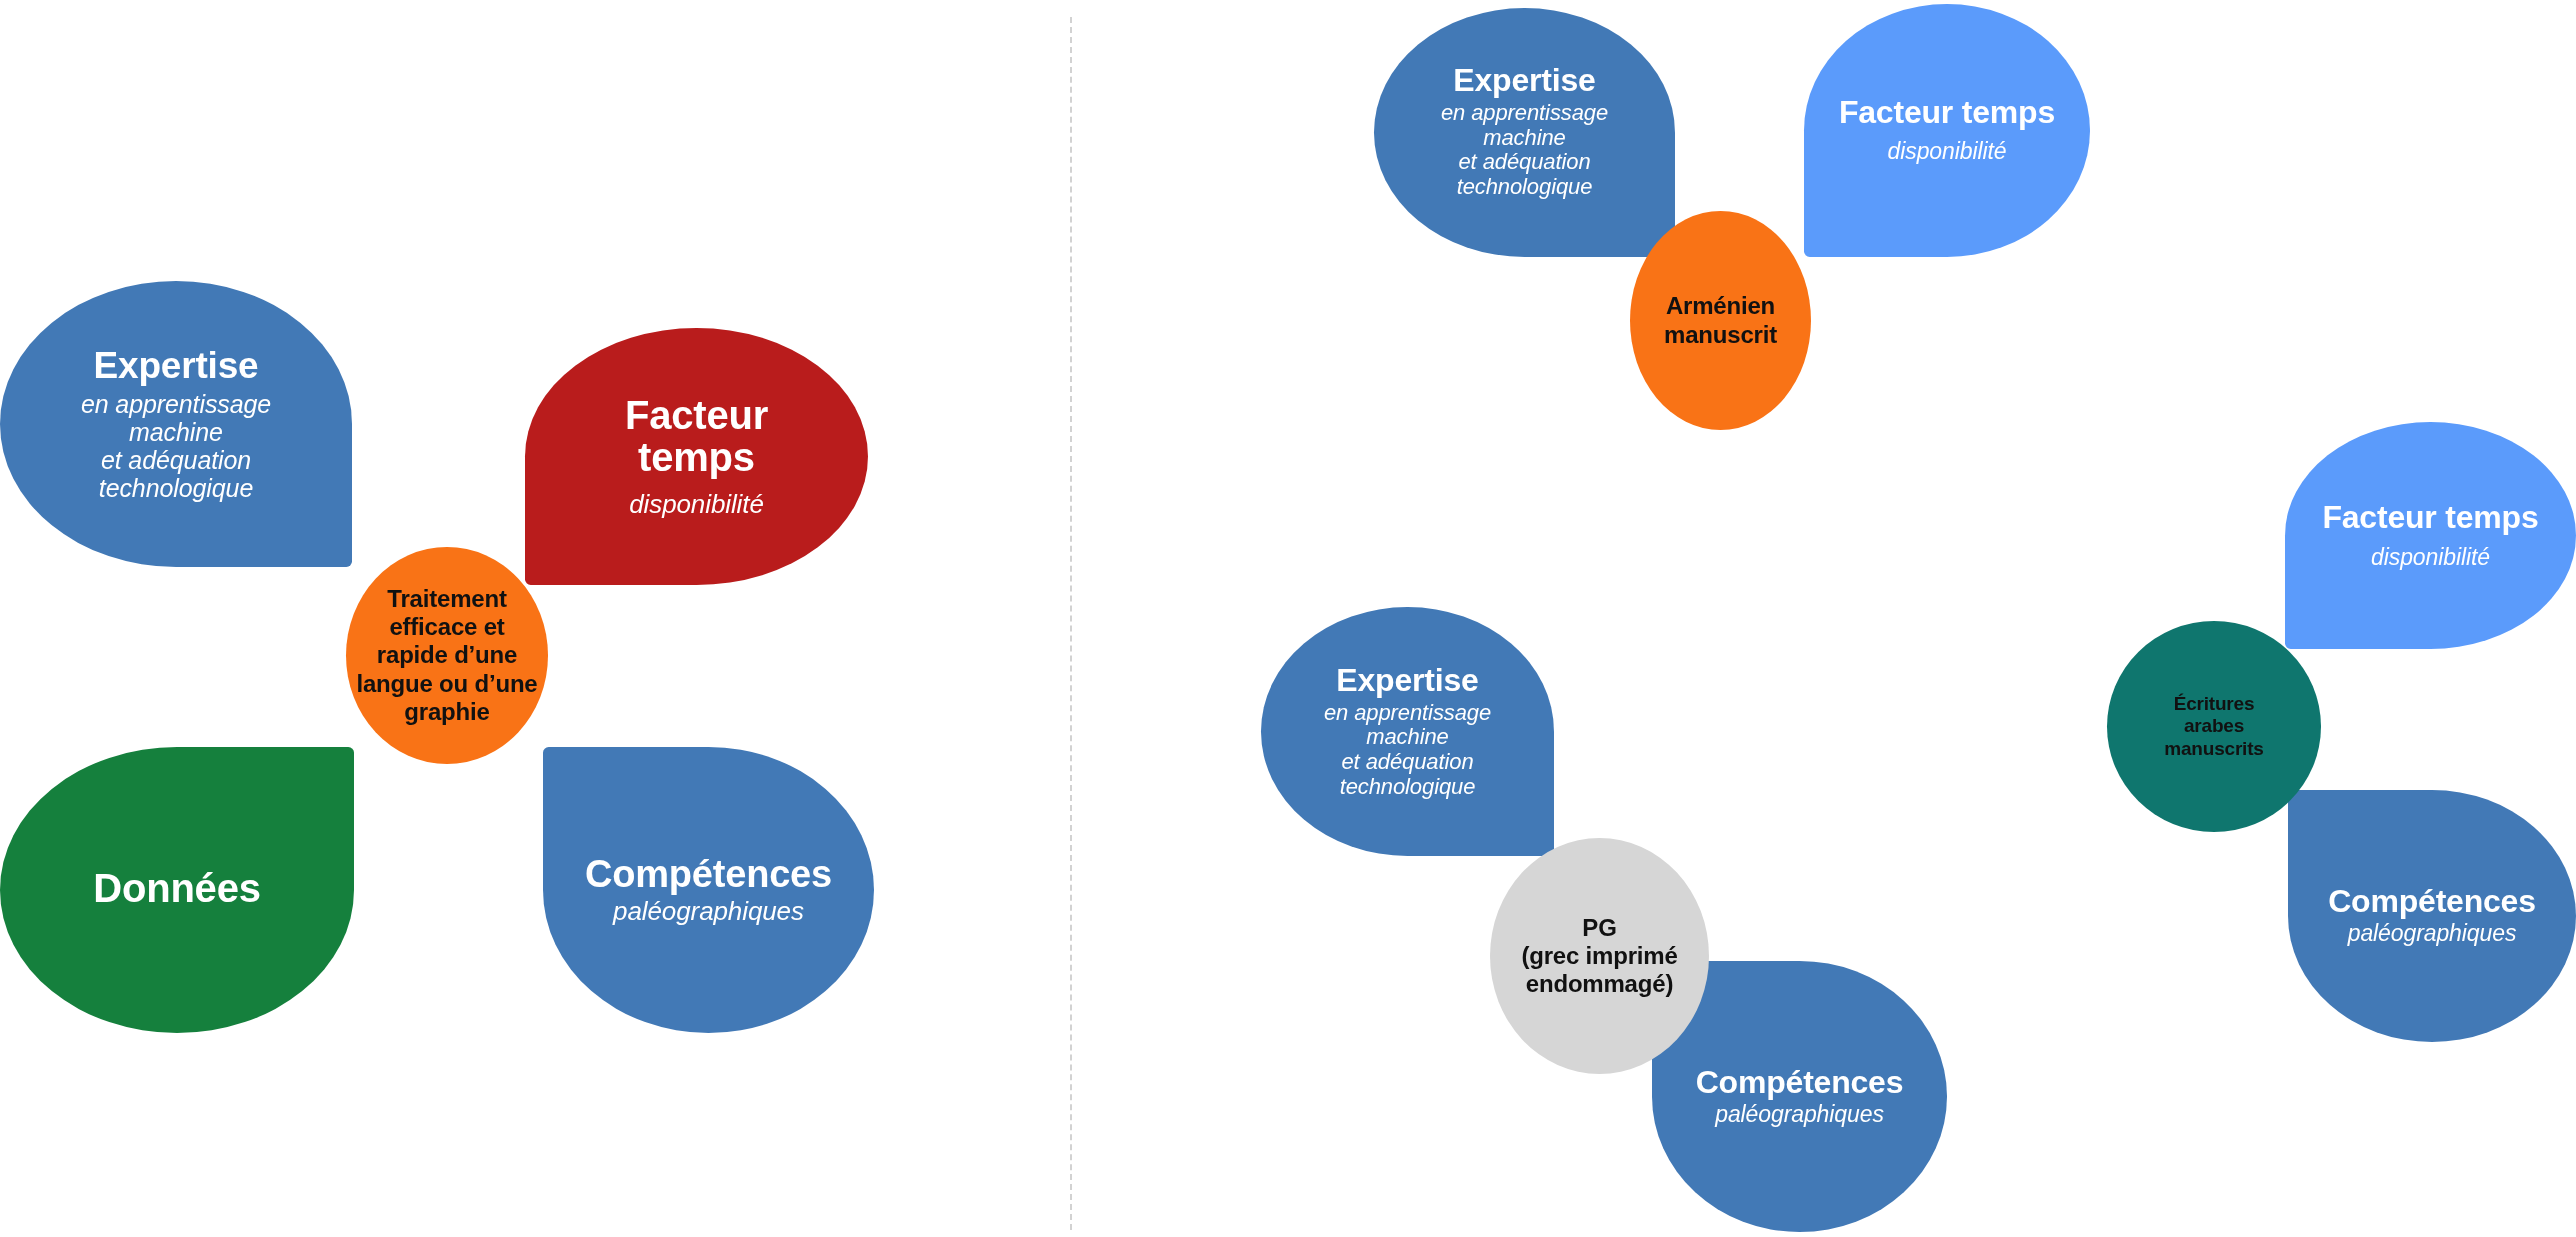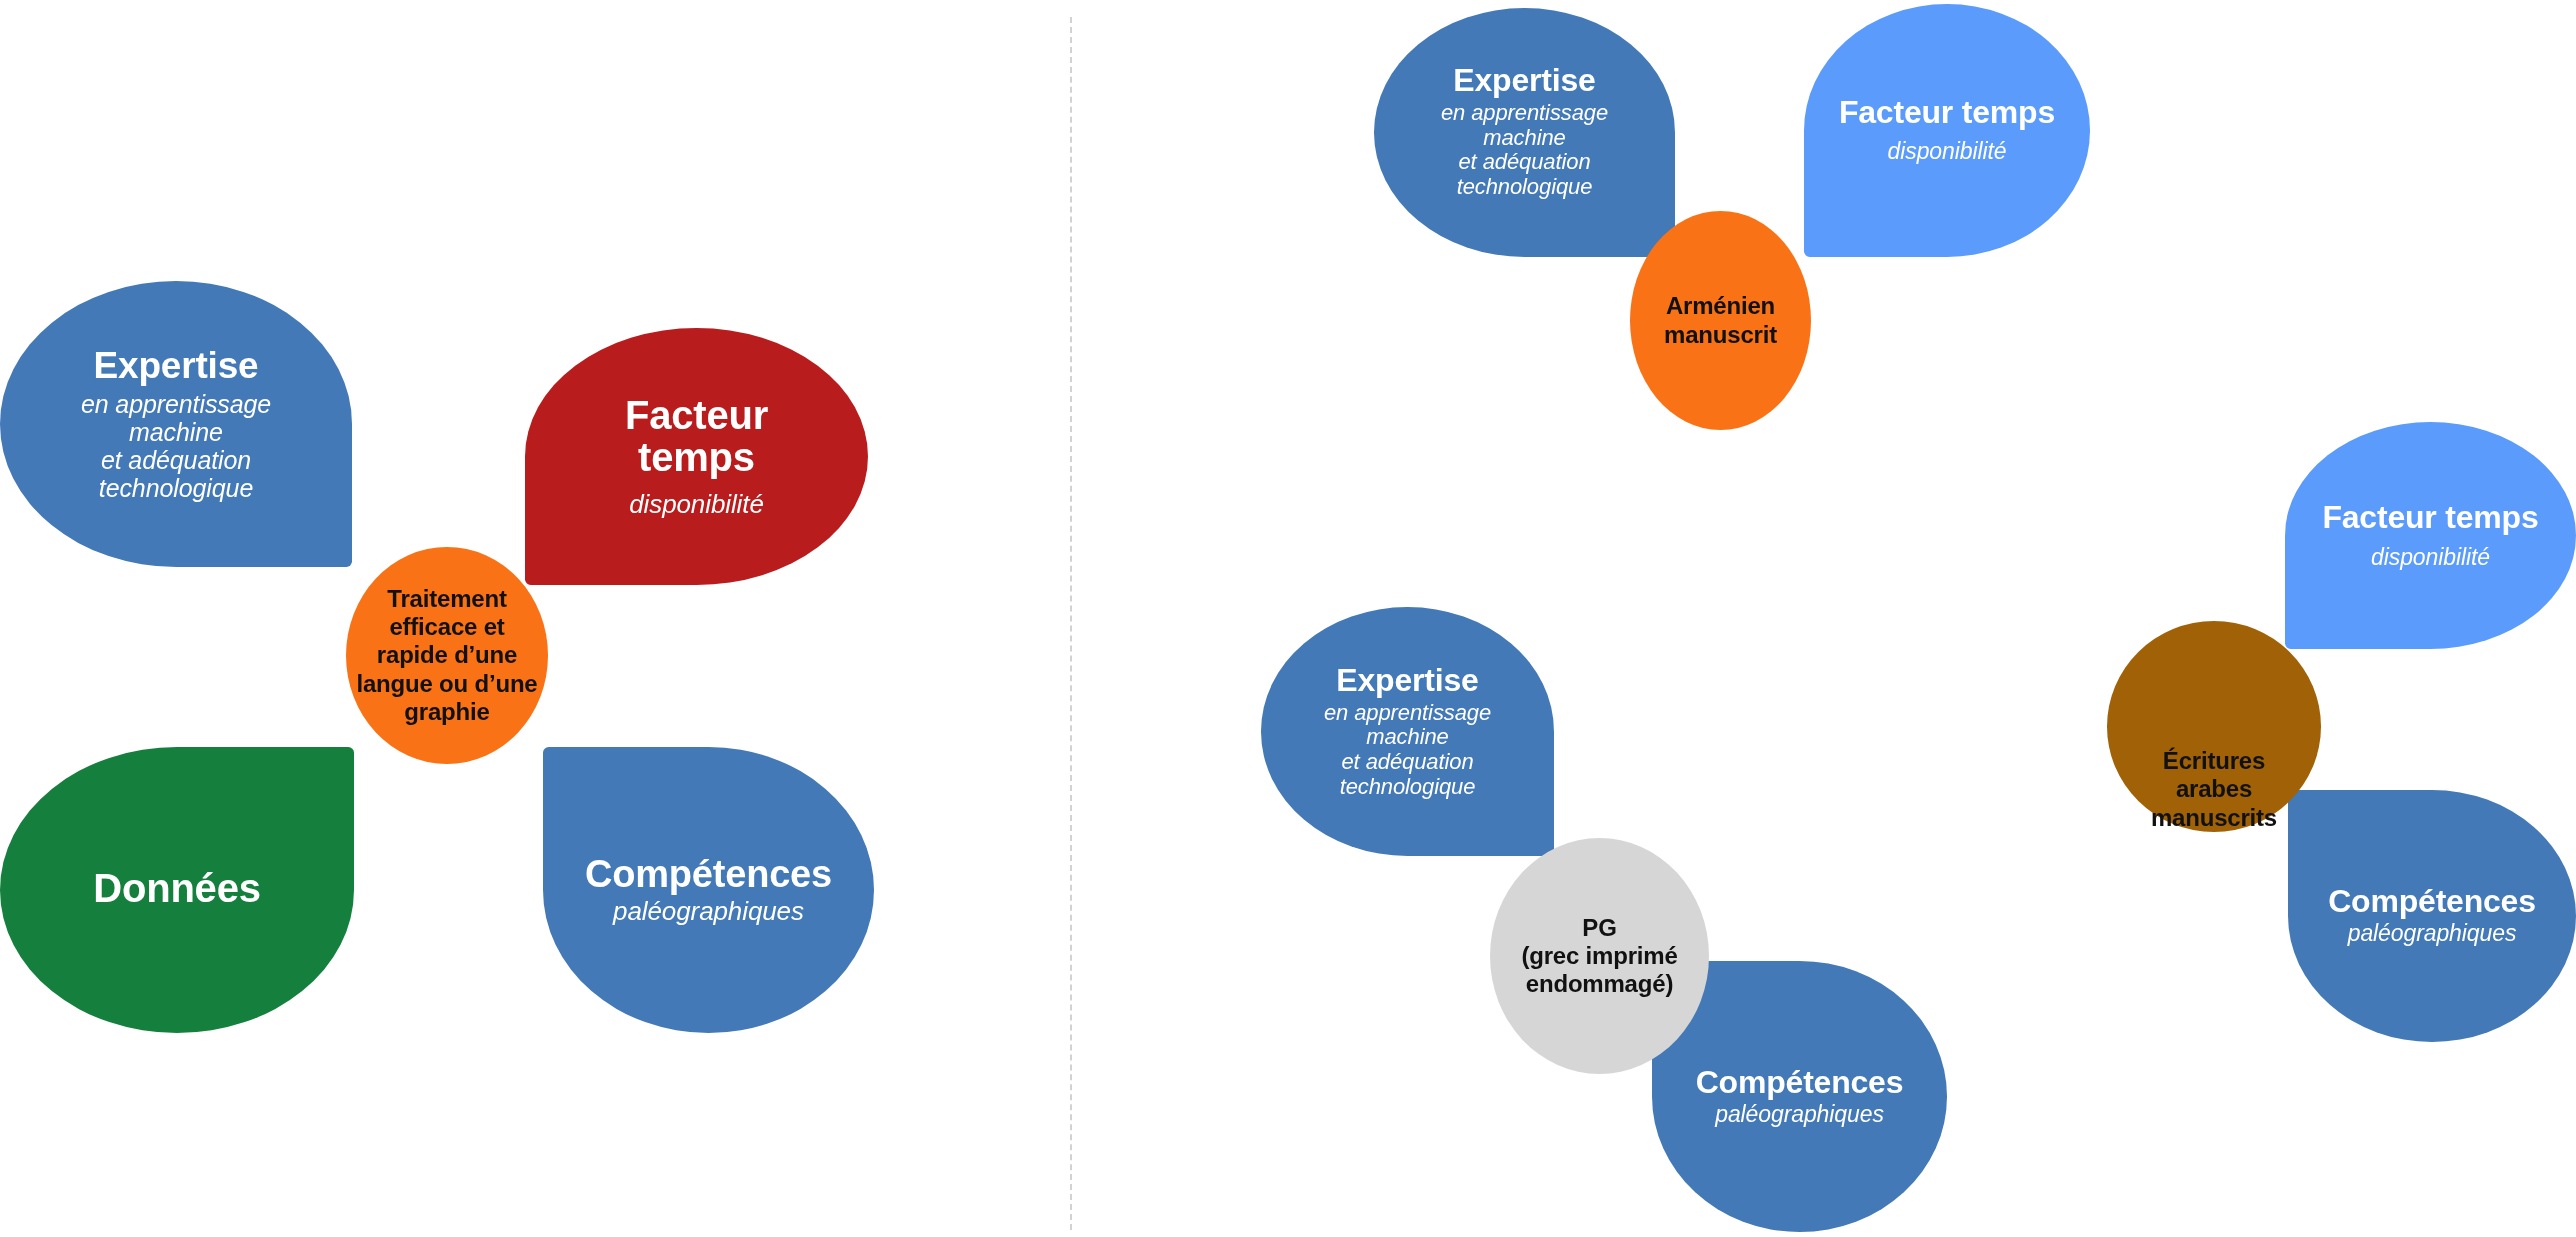--- a/index.html
+++ b/index.html
@@ -175,21 +175,21 @@
     <div class="petal corner-bl" style="left:2285px; top:422px; width:291px; height:227px; background:#5b9bfb;">
       <div class="title" style="font-size:32px; margin-bottom:1.9px;">Facteur temps</div>
       <div class="sub" style="font-size:23px;">disponibilité</div>
     </div>
 
     <div class="petal corner-tl" style="left:2288px; top:790px; width:288px; height:252px; background:#4279b6;">
       <div class="title" style="font-size:32px; margin-bottom:1.9px;">Compétences</div>
       <div class="sub" style="font-size:23px;">paléographiques</div>
     </div>
 
-    <div class="hub" style="left:2107px; top:621px; width:214px; height:211px; background:#a16207; font-size:24px;align-items:flex-end;">
+    <div class="hub" style="left:2107px; top:621px; width:214px; height:211px; background:#0f766e; font-size:19px;">
       <div>
         <span>Écritures</span>
         <span>arabes</span>
         <span>manuscrits</span>
       </div>
     </div>
 
   </div>
 
 </div>

